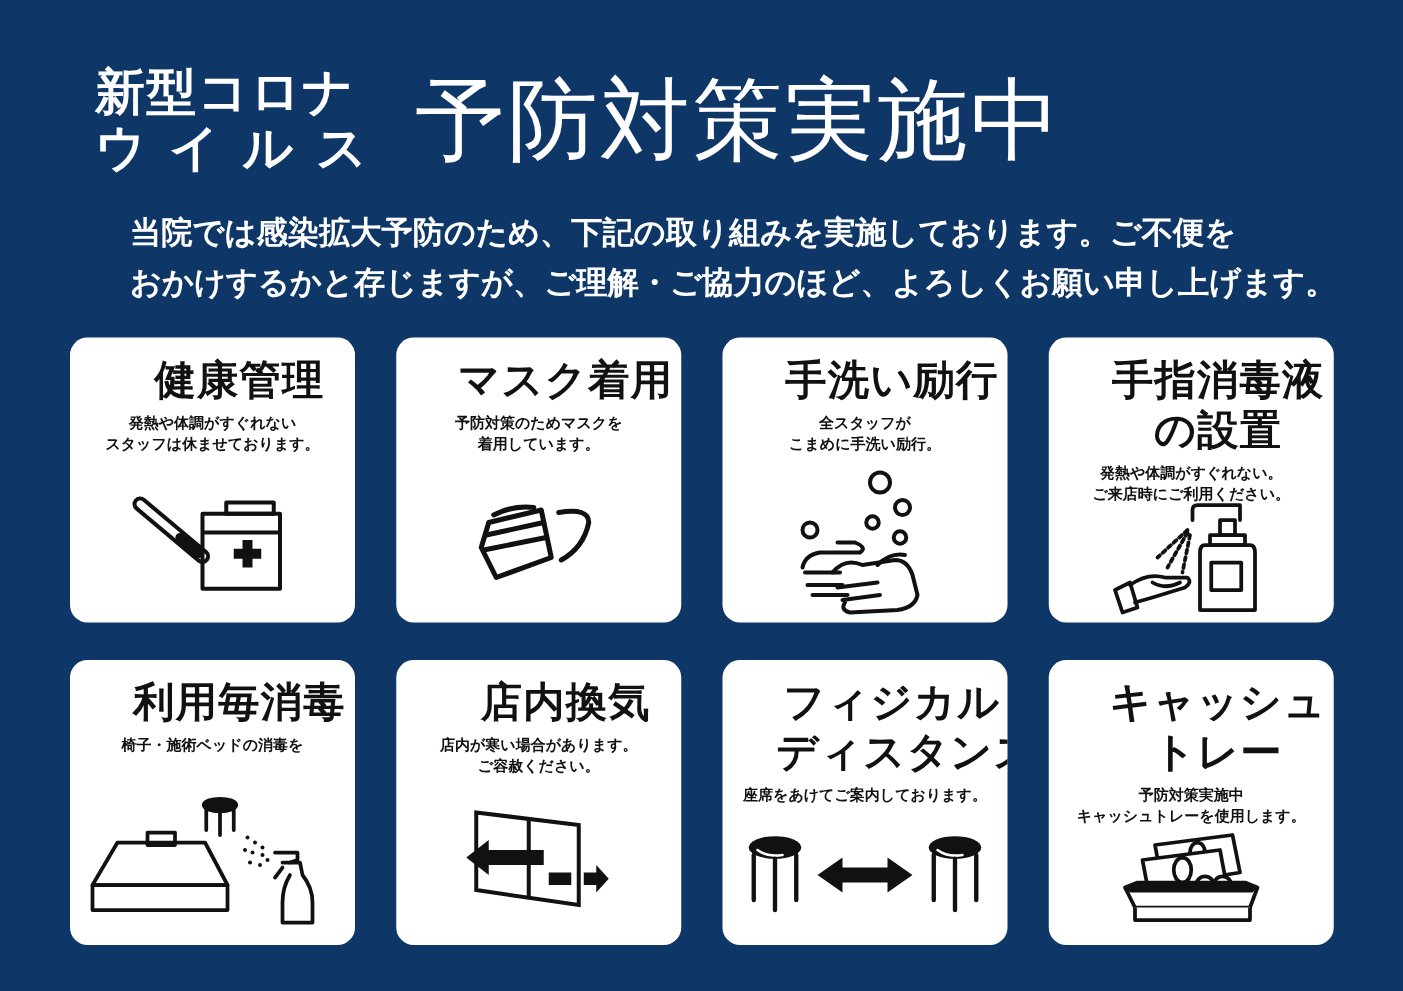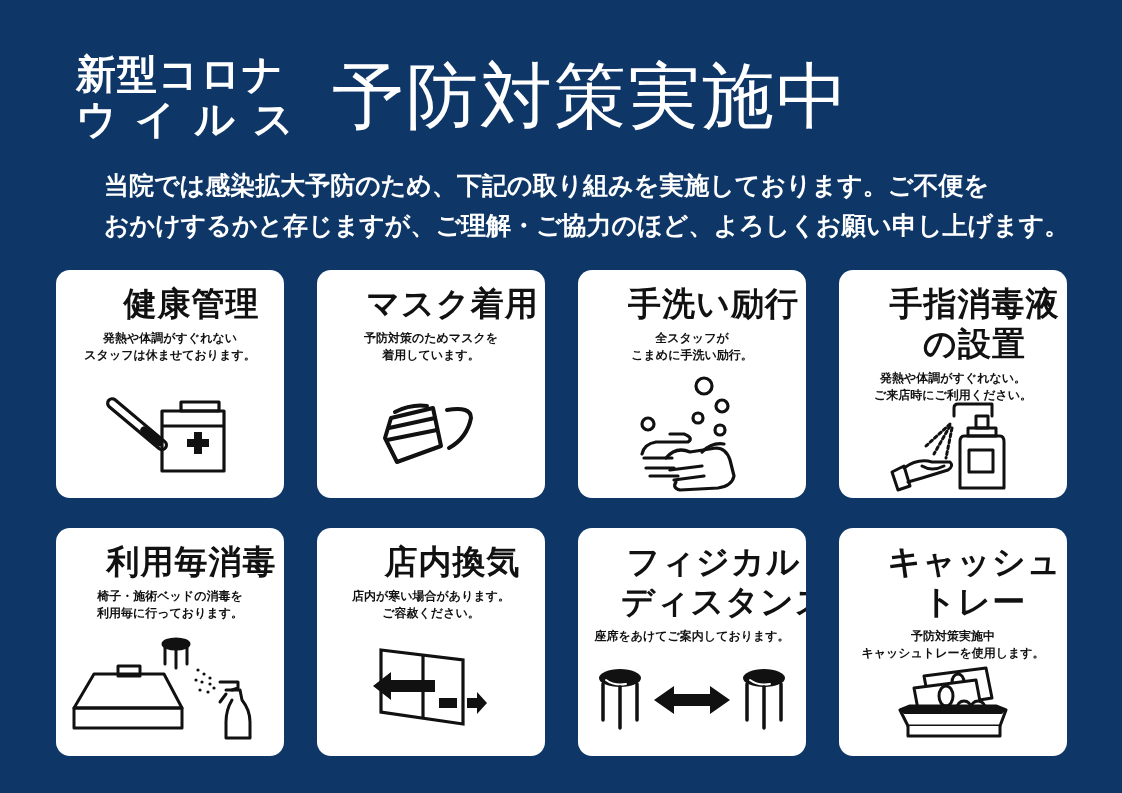--- a/index.html
+++ b/index.html
@@ -177,21 +177,20 @@
       </svg>
     </div>
   </div>
 
   <div class="card">
     <div class="card-title">
       <div>利用毎消毒</div>
     </div>
     <div class="card-desc">
       <div>椅子・施術ベッドの消毒を</div>
-      <div>利用毎に行っております。</div>
     </div>
     <div class="icon-wrap" style="bottom:14px">
       <svg width="200" height="110" viewBox="0 0 200 110">
         <g fill="none" stroke="#111" stroke-width="3" stroke-linejoin="round" stroke-linecap="round">
 
           <path d="M24 42 L94 42 L112 76 L4 76 Z"></path>
           <rect x="4" y="76" width="108" height="20"></rect>
           <rect x="48" y="34" width="22" height="10"></rect>
 
           <ellipse cx="106" cy="12" rx="13" ry="5" fill="#111"></ellipse>

